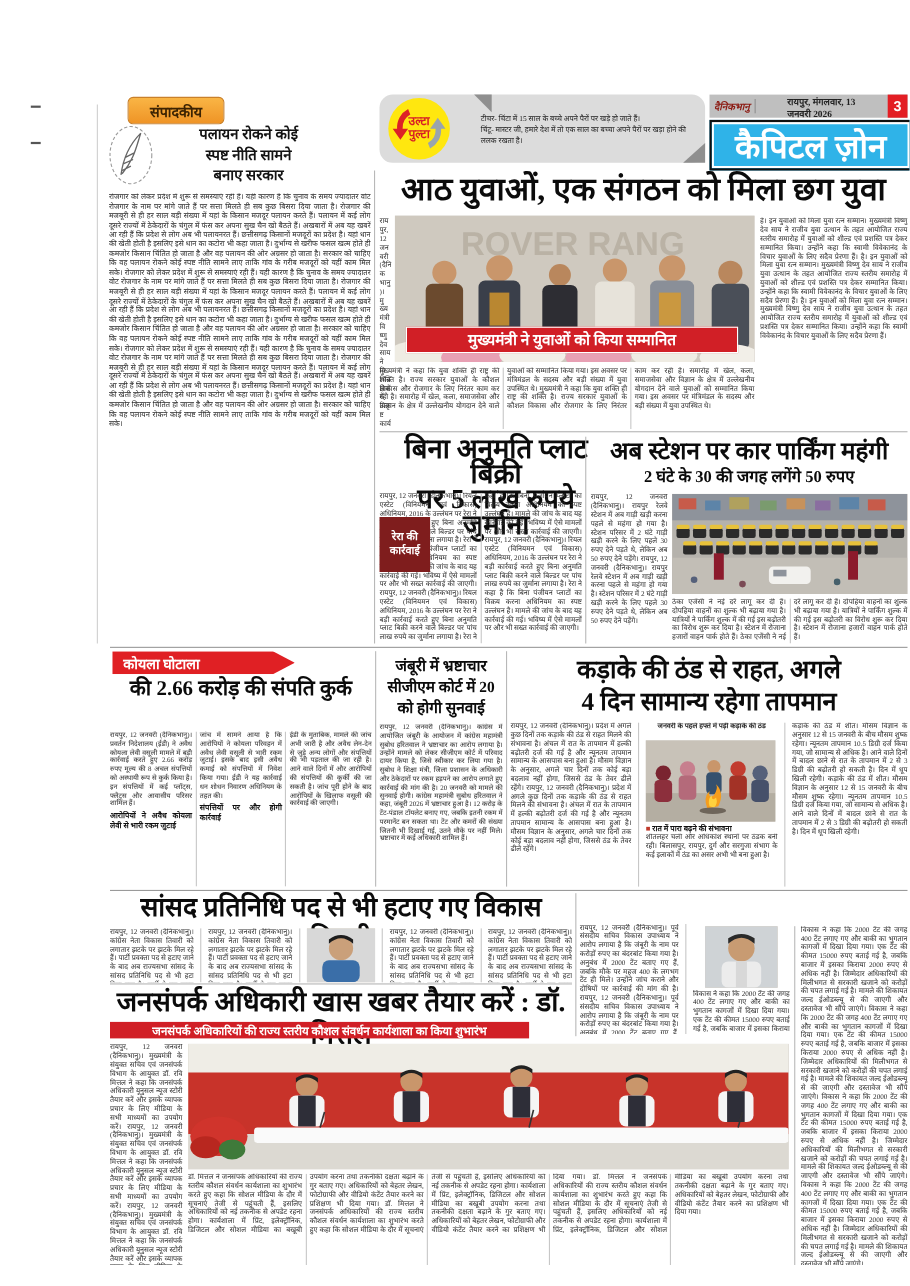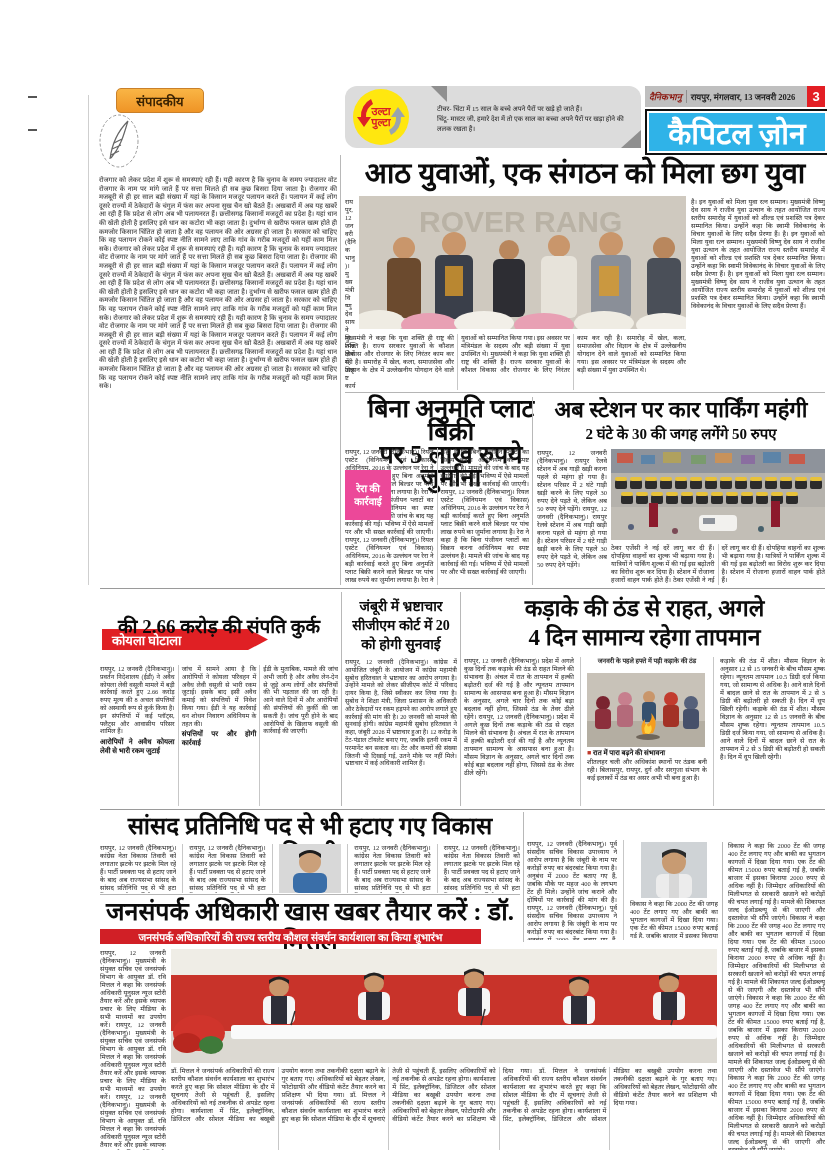--- a/index.html
+++ b/index.html
@@ -16,30 +16,30 @@
   .headline{font-weight:700;color:#0b0b0b;text-align:center;}
   .photo{position:absolute;overflow:hidden;background:#cfcac2;}
   .photo svg{display:block;}
   
   .edit-label{background:linear-gradient(#f9b545,#ef9426);border:1px solid #c9802a;border-radius:5px;
               font-weight:700;font-size:13px;color:#3c2302;display:flex;align-items:center;justify-content:center;}
   .ulta-banner{background:#dcdcdc;border-radius:12px;}
   .tri{position:absolute;width:0;height:0;}
   .ulta-circle{position:absolute;border-radius:50%;background:#ffe70f;display:flex;align-items:center;justify-content:center;}
   .ulta-text{font-weight:700;color:#d81f26;font-size:11px;line-height:11px;text-align:center;}
-  .masthead{background:#bfbfbf;display:flex;align-items:center;}
+  .masthead{background:#bfbfbf;display:flex;align-items:center;gap:25px;}
   .pageno{background:#e31e24;color:#fff;font-weight:700;font-family:"Liberation Sans",sans-serif;
           display:flex;align-items:center;justify-content:center;}
   .capital{background:#2fb3e8;border:2px solid #101010;box-shadow:inset 0 0 0 2px #fff;
            display:flex;align-items:center;justify-content:center;color:#fff;font-weight:700;}
   .red-band{background:#d11f26;border:1.5px solid #fff;color:#fff;font-weight:700;display:flex;
             align-items:center;justify-content:center;}
   .kicker-flag{background:#e02024;color:#fff;font-weight:700;display:flex;align-items:center;
                clip-path:polygon(0 0,88% 0,100% 50%,88% 100%,0 100%);padding-left:10px;}
-  .inset-blue{background:#ec4899;color:#fff;font-weight:700;text-align:center;display:flex;
+  .inset-blue{background:#7f1d1d;color:#fff;font-weight:700;text-align:center;display:flex;
               flex-direction:column;align-items:center;justify-content:center;}
   .red-banner{background:#d11f26;color:#fff;font-weight:700;display:flex;align-items:center;justify-content:center;}
   .subhead-inline{font-weight:700;font-size:7px;line-height:9px;margin:3px 0;color:#111;}
   p.bp{margin:0 0 3px 0;}
   .flexcols{display:flex;}
   .fcol{border-left:1px solid #c7c7c7;padding-left:6px;margin-left:6px;}
   .fcol:first-child{border-left:none;padding-left:0;margin-left:0;}
   .inset-cap{font-size:7px;font-weight:700;line-height:9px;margin-top:2px;color:#111;}
   .inset-cap .sq{color:#c0392b;}
 </style>
@@ -53,20 +53,25 @@
   <div class="vrule" style="left:88px;top:95px;height:490px;background:#cfcfcf;"></div>
 
   <div class="abs edit-label" style="left:116px;top:88px;width:86px;height:23px;">
     <span>संपादकीय</span>
   </div>
   <div class="abs" style="left:98px;top:113px;width:42px;height:56px;">
     <svg width="42" height="56" viewBox="0 0 42 56">
       <ellipse cx="21" cy="28" rx="19" ry="26" fill="none" stroke="#9a9a9a" stroke-width="1" stroke-dasharray="3 2"></ellipse>
       <path d="M30 8 C20 18 14 30 12 46 M30 8 C26 20 24 32 13 45 M16 30 L24 26 M14 36 L23 32 M13 42 L21 38" fill="none" stroke="#666" stroke-width="1.2"></path>
     </svg>
+  </div>
+  <div class="abs" style="left:142px;top:112px;width:168px;text-align:center;font-weight:700;font-size:13.5px;line-height:19px;color:#131313;">
+    <span style="display:block">पलायन रोकने कोई</span>
+    <span style="display:block">स्पष्ट नीति सामने</span>
+    <span style="display:block">बनाए सरकार</span>
   </div>
   <div class="abs body-txt" style="left:99px;top:176px;width:238px;height:408px;font-size:6.8px;line-height:8.6px;">रोजगार को लेकर प्रदेश में शुरू से समस्याएं रही हैं। यही कारण है कि चुनाव के समय ज्यादातर वोट रोजगार के नाम पर मांगे जाते हैं पर सत्ता मिलते ही सब कुछ बिसरा दिया जाता है। रोजगार की मजबूरी से ही हर साल बड़ी संख्या में यहां के किसान मजदूर पलायन करते हैं। पलायन में कई लोग दूसरे राज्यों में ठेकेदारों के चंगुल में फंस कर अपना सुख चैन खो बैठते हैं। अखबारों में अब यह खबरें आ रही हैं कि प्रदेश से लोग अब भी पलायनरत हैं। छत्तीसगढ़ किसानों मजदूरों का प्रदेश है। यहां धान की खेती होती है इसलिए इसे धान का कटोरा भी कहा जाता है। दुर्भाग्य से खरीफ फसल खत्म होते ही कमजोर किसान चिंतित हो जाता है और वह पलायन की ओर अग्रसर हो जाता है। सरकार को चाहिए कि वह पलायन रोकने कोई स्पष्ट नीति सामने लाए ताकि गांव के गरीब मजदूरों को यहीं काम मिल सके। रोजगार को लेकर प्रदेश में शुरू से समस्याएं रही हैं। यही कारण है कि चुनाव के समय ज्यादातर वोट रोजगार के नाम पर मांगे जाते हैं पर सत्ता मिलते ही सब कुछ बिसरा दिया जाता है। रोजगार की मजबूरी से ही हर साल बड़ी संख्या में यहां के किसान मजदूर पलायन करते हैं। पलायन में कई लोग दूसरे राज्यों में ठेकेदारों के चंगुल में फंस कर अपना सुख चैन खो बैठते हैं। अखबारों में अब यह खबरें आ रही हैं कि प्रदेश से लोग अब भी पलायनरत हैं। छत्तीसगढ़ किसानों मजदूरों का प्रदेश है। यहां धान की खेती होती है इसलिए इसे धान का कटोरा भी कहा जाता है। दुर्भाग्य से खरीफ फसल खत्म होते ही कमजोर किसान चिंतित हो जाता है और वह पलायन की ओर अग्रसर हो जाता है। सरकार को चाहिए कि वह पलायन रोकने कोई स्पष्ट नीति सामने लाए ताकि गांव के गरीब मजदूरों को यहीं काम मिल सके। रोजगार को लेकर प्रदेश में शुरू से समस्याएं रही हैं। यही कारण है कि चुनाव के समय ज्यादातर वोट रोजगार के नाम पर मांगे जाते हैं पर सत्ता मिलते ही सब कुछ बिसरा दिया जाता है। रोजगार की मजबूरी से ही हर साल बड़ी संख्या में यहां के किसान मजदूर पलायन करते हैं। पलायन में कई लोग दूसरे राज्यों में ठेकेदारों के चंगुल में फंस कर अपना सुख चैन खो बैठते हैं। अखबारों में अब यह खबरें आ रही हैं कि प्रदेश से लोग अब भी पलायनरत हैं। छत्तीसगढ़ किसानों मजदूरों का प्रदेश है। यहां धान की खेती होती है इसलिए इसे धान का कटोरा भी कहा जाता है। दुर्भाग्य से खरीफ फसल खत्म होते ही कमजोर किसान चिंतित हो जाता है और वह पलायन की ओर अग्रसर हो जाता है। सरकार को चाहिए कि वह पलायन रोकने कोई स्पष्ट नीति सामने लाए ताकि गांव के गरीब मजदूरों को यहीं काम मिल सके।</div>
 
   <div class="abs ulta-banner" style="left:345px;top:86px;width:296px;height:62px;">
     <div class="tri" style="left:86px;top:0;border-top:16px solid #8f8f8f;border-left:16px solid transparent;"></div>
     <div class="tri" style="right:0;bottom:0;border-bottom:18px solid #8f8f8f;border-left:20px solid transparent;"></div>
     <div class="ulta-circle" style="left:8px;top:3px;width:56px;height:56px;">
       <svg width="56" height="56" viewBox="0 0 56 56" style="position:absolute;left:0;top:0;">
         <path d="M18 10 A19 19 0 0 0 8 28 L4 28 L11 38 L18 28 L13 28 A14 14 0 0 1 20 15 Z" fill="#dd2127"></path>
         <path d="M38 46 A19 19 0 0 0 48 28 L52 28 L45 18 L38 28 L43 28 A14 14 0 0 1 36 41 Z" fill="#9aa4ad"></path>
@@ -120,20 +125,23 @@
       </g>
       <g>
         <ellipse cx="20" cy="126" rx="26" ry="12" fill="#efece3"></ellipse>
         <ellipse cx="70" cy="129" rx="28" ry="12" fill="#e8a0b4"></ellipse>
         <ellipse cx="125" cy="127" rx="30" ry="12" fill="#f2efe8"></ellipse>
         <ellipse cx="185" cy="129" rx="30" ry="12" fill="#e8a0b4"></ellipse>
         <ellipse cx="245" cy="127" rx="30" ry="12" fill="#efece3"></ellipse>
         <ellipse cx="305" cy="129" rx="28" ry="12" fill="#f2efe8"></ellipse>
       </g>
     </svg>
+    <div class="red-band" style="position:absolute;left:10px;bottom:8px;width:300px;height:22px;font-size:14px;">
+      <span>मुख्यमंत्री ने युवाओं को किया सम्मानित</span>
+    </div>
   </div>
 
   <div class="abs body-txt" style="left:691px;top:198px;width:134px;height:190px;">है। इन युवाओं को मिला युवा रत्न सम्मान। मुख्यमंत्री विष्णु देव साय ने राजीव युवा उत्थान के तहत आयोजित राज्य स्तरीय समारोह में युवाओं को शील्ड एवं प्रशस्ति पत्र देकर सम्मानित किया। उन्होंने कहा कि स्वामी विवेकानंद के विचार युवाओं के लिए सदैव प्रेरणा हैं। है। इन युवाओं को मिला युवा रत्न सम्मान। मुख्यमंत्री विष्णु देव साय ने राजीव युवा उत्थान के तहत आयोजित राज्य स्तरीय समारोह में युवाओं को शील्ड एवं प्रशस्ति पत्र देकर सम्मानित किया। उन्होंने कहा कि स्वामी विवेकानंद के विचार युवाओं के लिए सदैव प्रेरणा हैं। है। इन युवाओं को मिला युवा रत्न सम्मान। मुख्यमंत्री विष्णु देव साय ने राजीव युवा उत्थान के तहत आयोजित राज्य स्तरीय समारोह में युवाओं को शील्ड एवं प्रशस्ति पत्र देकर सम्मानित किया। उन्होंने कहा कि स्वामी विवेकानंद के विचार युवाओं के लिए सदैव प्रेरणा हैं।</div>
   <div class="abs body-txt cols-3" style="left:345px;top:334px;width:341px;height:56px;">मुख्यमंत्री ने कहा कि युवा शक्ति ही राष्ट्र की शक्ति है। राज्य सरकार युवाओं के कौशल विकास और रोजगार के लिए निरंतर काम कर रही है। समारोह में खेल, कला, समाजसेवा और विज्ञान के क्षेत्र में उल्लेखनीय योगदान देने वाले युवाओं को सम्मानित किया गया। इस अवसर पर मंत्रिमंडल के सदस्य और बड़ी संख्या में युवा उपस्थित थे। मुख्यमंत्री ने कहा कि युवा शक्ति ही राष्ट्र की शक्ति है। राज्य सरकार युवाओं के कौशल विकास और रोजगार के लिए निरंतर काम कर रही है। समारोह में खेल, कला, समाजसेवा और विज्ञान के क्षेत्र में उल्लेखनीय योगदान देने वाले युवाओं को सम्मानित किया गया। इस अवसर पर मंत्रिमंडल के सदस्य और बड़ी संख्या में युवा उपस्थित थे।</div>
 
   <div class="hrule" style="left:345px;top:392px;width:480px;background:#b5b5b5;"></div>
 
   <div class="abs headline" style="left:359px;top:397px;width:184px;font-size:25px;line-height:23px;">
     <span style="display:block">बिना अनुमति प्लाट बिक्री</span>
     <span style="display:block">पर 5 लाख रुपये जुर्माना</span>
@@ -200,21 +208,21 @@
         <rect x="160" y="52" width="9" height="26" fill="#8c1a2c"></rect>
       <circle cx="20" cy="78" r="3" fill="#55607a"></circle>
         <circle cx="64" cy="82" r="3" fill="#7a4a55"></circle>
         <circle cx="150" cy="80" r="3" fill="#46606b"></circle>
     </svg>
   </div>
   <div class="abs body-txt cols-2" style="left:611px;top:544px;width:214px;height:41px;">ठेका एजेंसी ने नई दरें लागू कर दी हैं। दोपहिया वाहनों का शुल्क भी बढ़ाया गया है। यात्रियों ने पार्किंग शुल्क में की गई इस बढ़ोतरी का विरोध शुरू कर दिया है। स्टेशन में रोजाना हजारों वाहन पार्क होते हैं। ठेका एजेंसी ने नई दरें लागू कर दी हैं। दोपहिया वाहनों का शुल्क भी बढ़ाया गया है। यात्रियों ने पार्किंग शुल्क में की गई इस बढ़ोतरी का विरोध शुरू कर दिया है। स्टेशन में रोजाना हजारों वाहन पार्क होते हैं।</div>
 
   <div class="hrule" style="left:100px;top:588px;width:725px;"></div>
 
-  <div class="abs kicker-flag" style="left:102px;top:592px;width:156px;height:21px;font-size:13px;margin-top:37px;">
+  <div class="abs kicker-flag" style="left:102px;top:592px;width:156px;height:21px;font-size:13px;">
     <span>कोयला घोटाला</span>
   </div>
   <div class="abs headline" style="left:100px;top:615px;width:238px;font-size:19px;line-height:24px;">
     <span style="display:block">की 2.66 करोड़ की संपति कुर्क</span>
   </div>
   <div class="abs body-txt cols-3" style="left:100px;top:665px;width:238px;height:141px;font-size:6.3px;line-height:7.8px;">
     <p class="bp">रायपुर, 12 जनवरी (दैनिकभानु)। प्रवर्तन निदेशालय (ईडी) ने अवैध कोयला लेवी वसूली मामले में बड़ी कार्रवाई करते हुए 2.66 करोड़ रुपए मूल्य की 8 अचल संपत्तियों को अस्थायी रूप से कुर्क किया है। इन संपत्तियों में कई प्लॉट्स, फ्लैट्स और आवासीय परिसर शामिल हैं।</p>
     <div class="subhead-inline">आरोपियों ने अवैध कोयला लेवी से भारी रकम जुटाई</div>
     <p class="bp">जांच में सामने आया है कि आरोपियों ने कोयला परिवहन में अवैध लेवी वसूली से भारी रकम जुटाई। इसके बाद इसी अवैध कमाई को संपत्तियों में निवेश किया गया। ईडी ने यह कार्रवाई धन शोधन निवारण अधिनियम के तहत की।</p>
     <div class="subhead-inline">संपत्तियों पर और होगी कार्रवाई</div>

